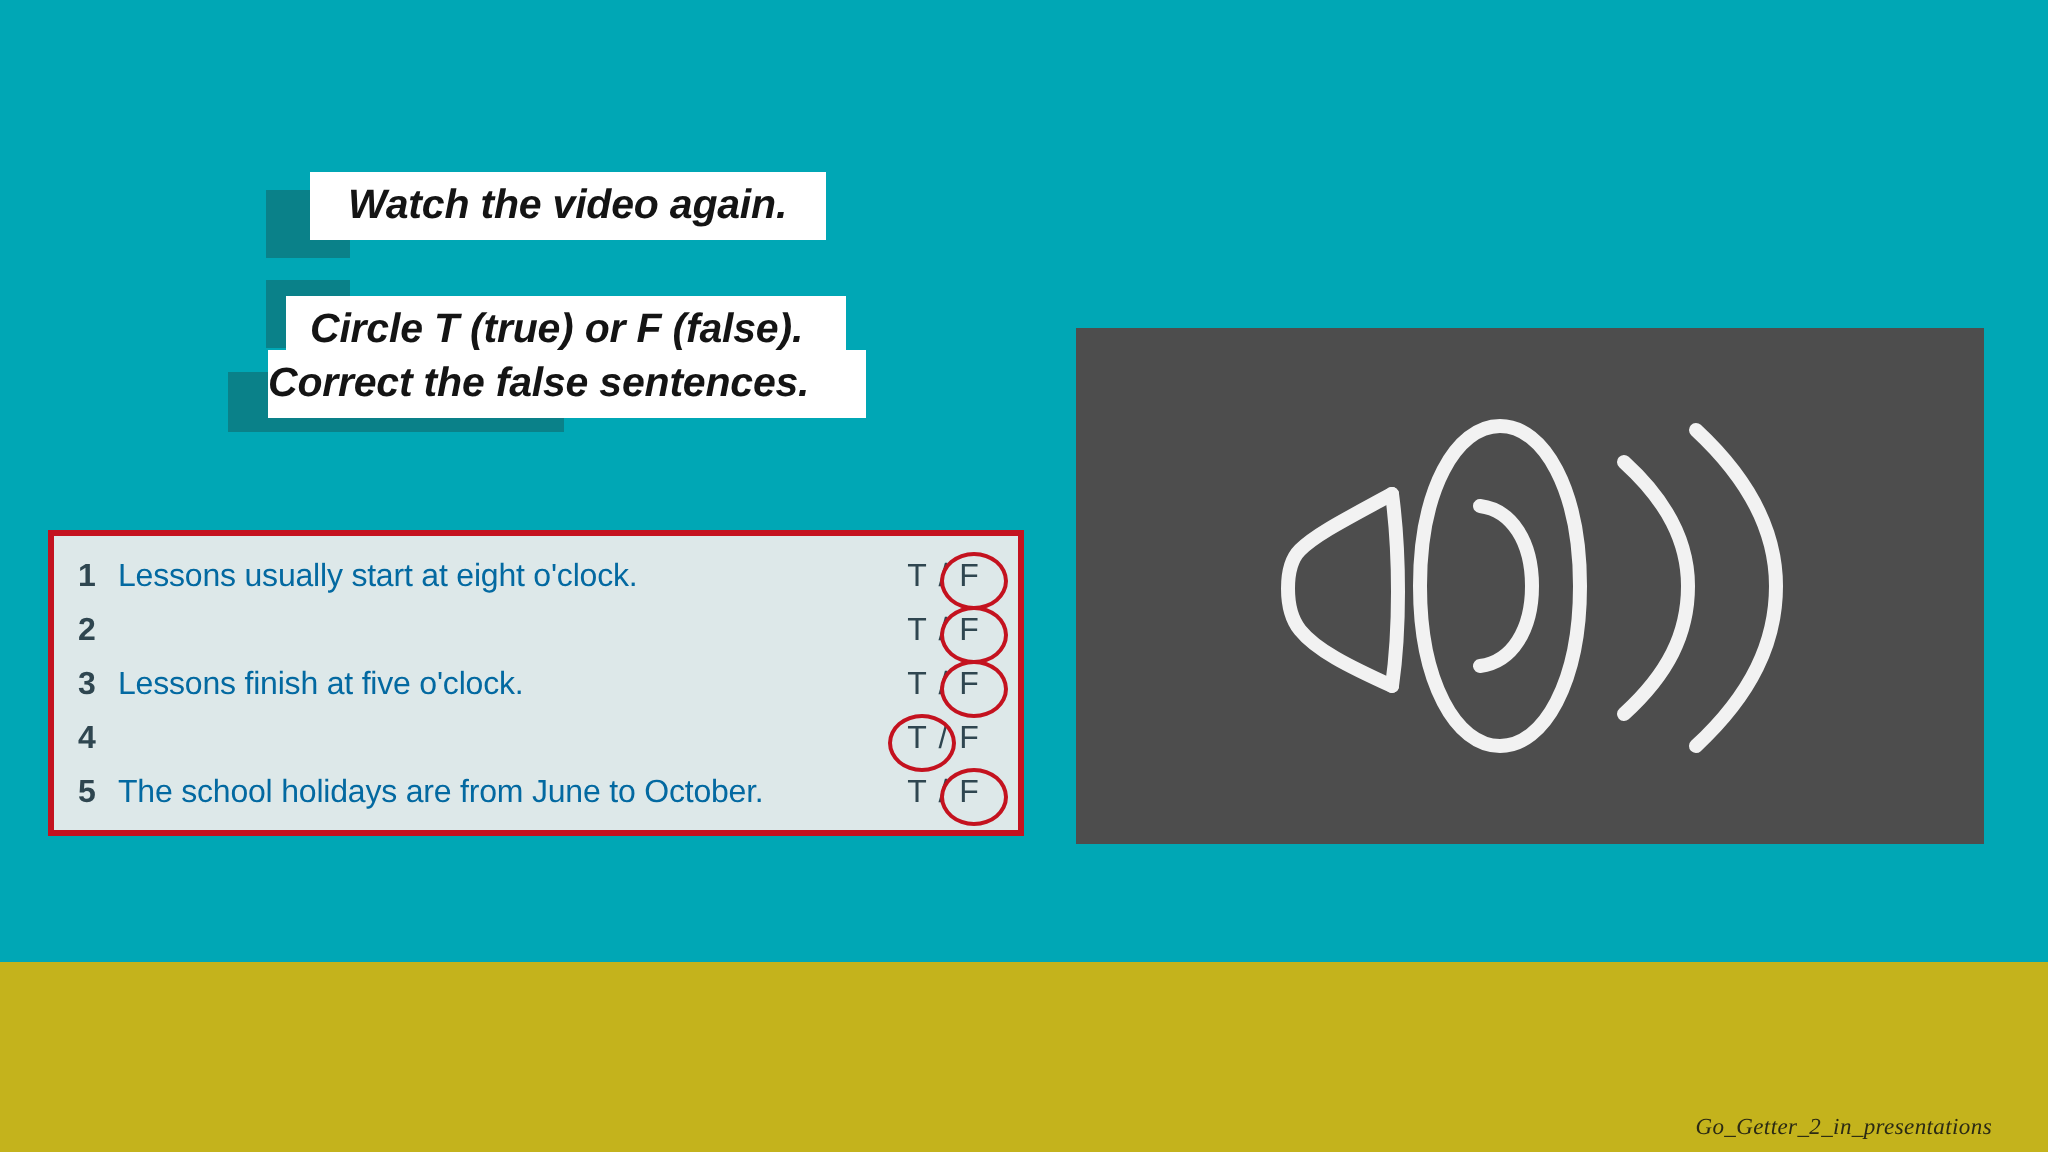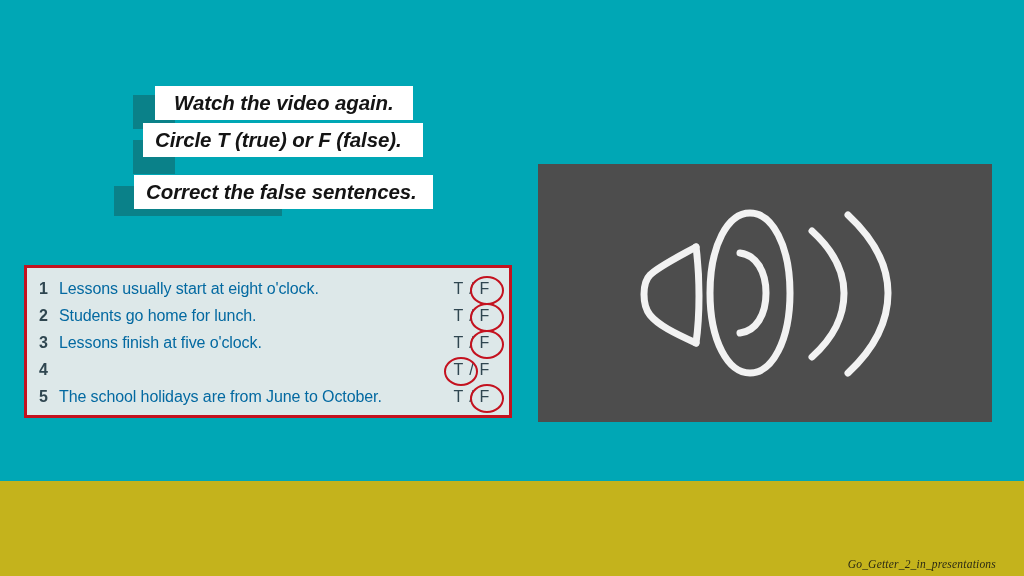--- a/index.html
+++ b/index.html
@@ -75,24 +75,24 @@
     color: #141414;
     white-space: nowrap;
     letter-spacing: -0.1px;
   }
 
   
   #instr-row-1 .instr-shadow { left: 133px; top: 95px; width: 42px; height: 34px; }
   #instr-row-1 .instr-box    { left: 155px; top: 86px; width: 258px; height: 34px; padding-left: 19px; }
   
   #instr-row-2 .instr-shadow { left: 133px; top: 140px; width: 42px; height: 34px; }
-  #instr-row-2 .instr-box    { left: 143px; top: 123px; width: 280px; height: 34px; padding-left: 12px; }
+  #instr-row-2 .instr-box    { left: 143px; top: 148px; width: 280px; height: 34px; padding-left: 12px; }
   
   #instr-row-3 .instr-shadow { left: 114px; top: 186px; width: 168px; height: 30px; }
-  #instr-row-3 .instr-box    { left: 134px; top: 175px; width: 299px; height: 34px; padding-left: 12px; }
+  #instr-row-3 .instr-box    { left: 134px; top: 175px; width: 299px; height: 34px; padding-left: 0; }
 
   
   #worksheet {
     position: absolute;
     left: 24px;
     top: 265px;
     width: 488px;
     height: 153px;
     background: #dde8e9;
     border: 3px solid #c4121f;
@@ -221,21 +221,20 @@
       <span class="ws-sentence">Lessons usually start at eight o'clock.</span>
       <span class="ws-answer">
         <span class="ws-opt">T</span>
         <span class="ws-slash">/</span>
         <span class="ws-opt circled">F</span>
       </span>
     </div>
 
     <div class="ws-row">
       <span class="ws-num">2</span>
-      <span class="ws-sentence">Students go home for lunch.</span>
       <span class="ws-answer">
         <span class="ws-opt">T</span>
         <span class="ws-slash">/</span>
         <span class="ws-opt circled">F</span>
       </span>
     </div>
 
     <div class="ws-row">
       <span class="ws-num">3</span>
       <span class="ws-sentence">Lessons finish at five o'clock.</span>

